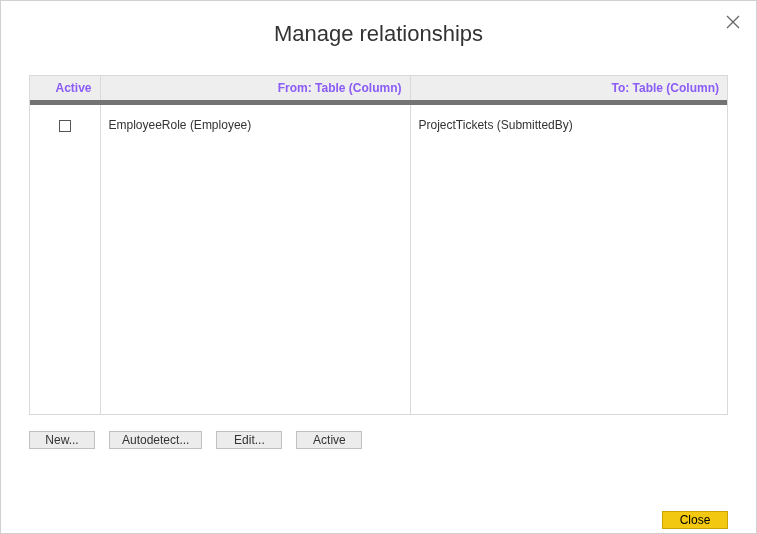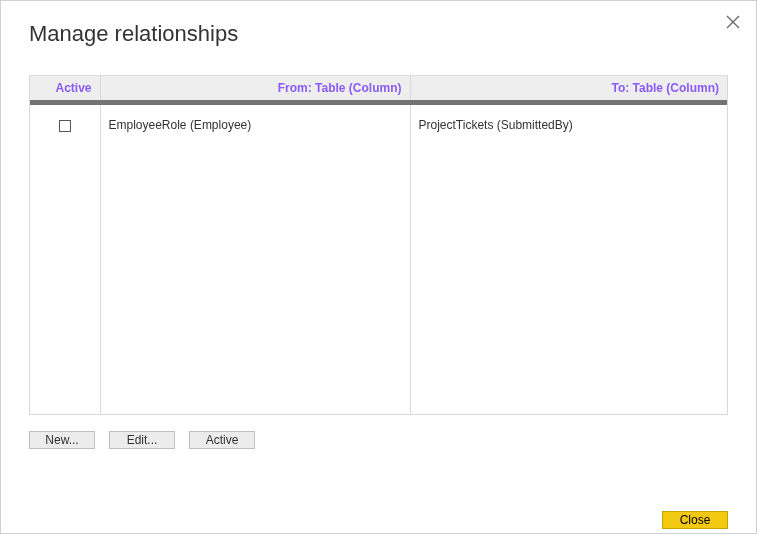--- a/index.html
+++ b/index.html
@@ -23,20 +23,21 @@
     height: 14px;
     cursor: pointer;
     color: #555;
   }
   .close-x svg { width: 14px; height: 14px; stroke: #666; stroke-width: 1.2; }
   h1.title {
     font-size: 22px;
     font-weight: 300;
     color: #333;
     margin: 8px 0 28px 0;
+    text-align: center;
   }
   .table-wrap {
     border: 1px solid #d9d9d9;
     height: 340px;
     overflow: hidden;
   }
   table {
     width: 100%;
     border-collapse: collapse;
     table-layout: fixed;
@@ -160,19 +161,20 @@
         <td></td>
           <td></td>
           <td></td>
       </tr>
     </tbody>
   </table>
 </div>
 
 <div class="action-row">
   <button class="btn">New...</button>
+  <button class="btn">Autodetect...</button>
   <button class="btn">Edit...</button>
   <button class="btn">Active</button>
 </div>
 
 <div class="footer-row">
   <button class="btn btn-primary">Close</button>
 </div>
 
 </body></html>

